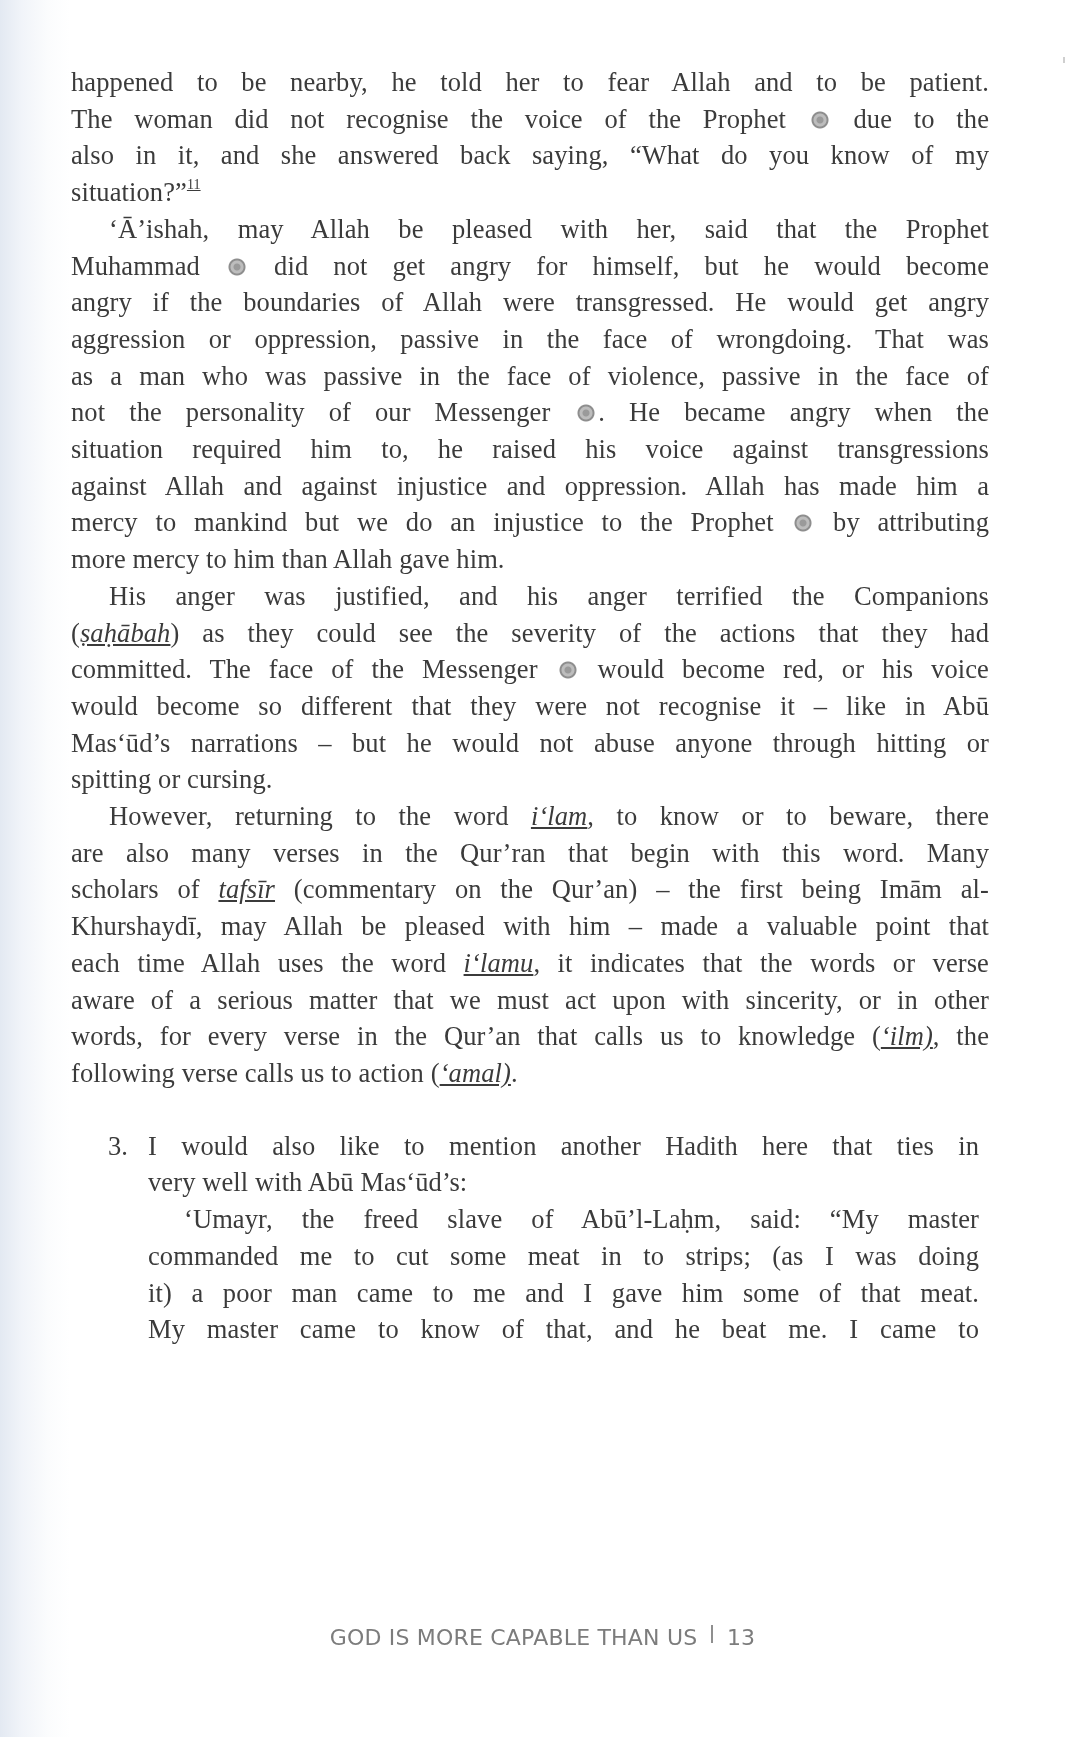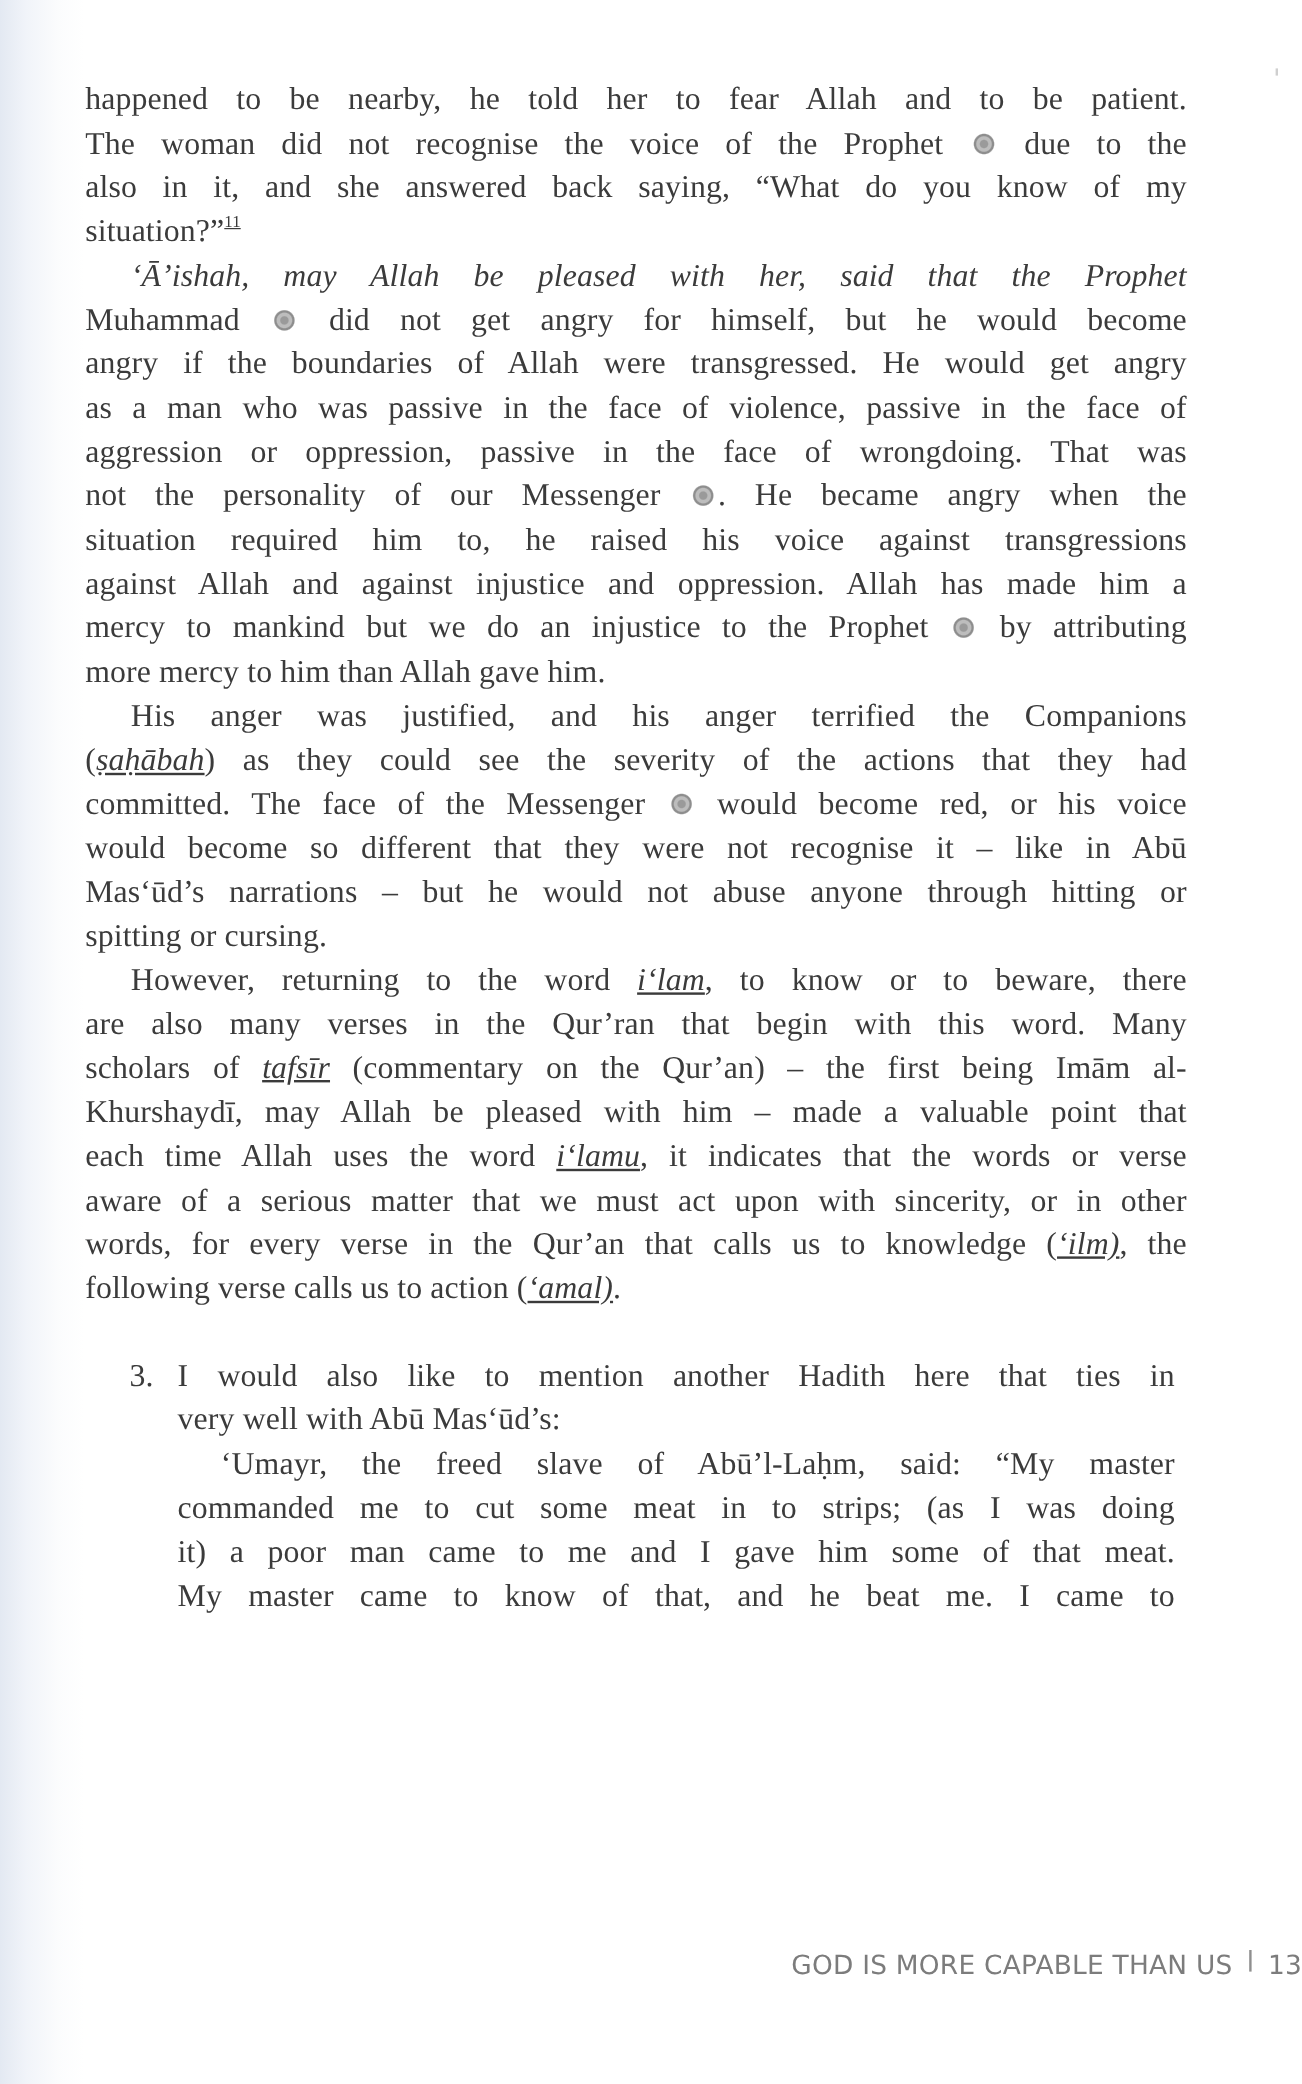--- a/index.html
+++ b/index.html
@@ -49,21 +49,21 @@
     .list-num {
       position: absolute;
       left: 37px;
       top: 0;
     }
     .list-item .line { white-space: nowrap; }
     .footer {
       position: absolute;
       left: 0; width: 1085px;
       top: 1625px;
-      text-align: right;
+      text-align: center;
       font-family: "DejaVu Sans", "Liberation Sans", sans-serif;
       font-size: 22px;
       color: #7c7c7c;
       letter-spacing: 0.2px;
     }
     .footer .sep {
       display: inline-block;
       width: 1.5px; height: 18px;
       background: #8f8f8f;
       margin: 0 14px;
@@ -83,25 +83,25 @@
   <div class="corner-mark"></div>
 
   <div class="body-text" id="body-text">
       <div>
         <span class="line">happened to be nearby, he told her to fear Allah and to be patient.</span>
         <span class="line">The woman did not recognise the voice of the Prophet <span class="pbuh"></span> due to the</span>
         <span class="line">also in it, and she answered back saying, “What do you know of my</span>
         <span class="line last">situation?”<span class="sup">11</span></span>
       </div>
       <div>
-        <span class="line" style="padding-left: 38px; font-style: italic;">‘Ā’ishah, may Allah be pleased with her, said that the Prophet</span>
+        <span class="line" style="padding-left: 38px;">‘Ā’ishah, may Allah be pleased with her, said that the Prophet</span>
         <span class="line">Muhammad <span class="pbuh"></span> did not get angry for himself, but he would become</span>
         <span class="line">angry if the boundaries of Allah were transgressed. He would get angry</span>
+        <span class="line">aggression or oppression, passive in the face of wrongdoing. That was</span>
         <span class="line">as a man who was passive in the face of violence, passive in the face of</span>
-        <span class="line">aggression or oppression, passive in the face of wrongdoing. That was</span>
         <span class="line">not the personality of our Messenger <span class="pbuh"></span>. He became angry when the</span>
         <span class="line">situation required him to, he raised his voice against transgressions</span>
         <span class="line">against Allah and against injustice and oppression. Allah has made him a</span>
         <span class="line">mercy to mankind but we do an injustice to the Prophet <span class="pbuh"></span> by attributing</span>
         <span class="line last">more mercy to him than Allah gave him.</span>
       </div>
       <div>
         <span class="line" style="padding-left: 38px;">His anger was justified, and his anger terrified the Companions</span>
         <span class="line">(<em>ṣaḥābah</em>) as they could see the severity of the actions that they had</span>
         <span class="line">committed. The face of the Messenger <span class="pbuh"></span> would become red, or his voice</span>

